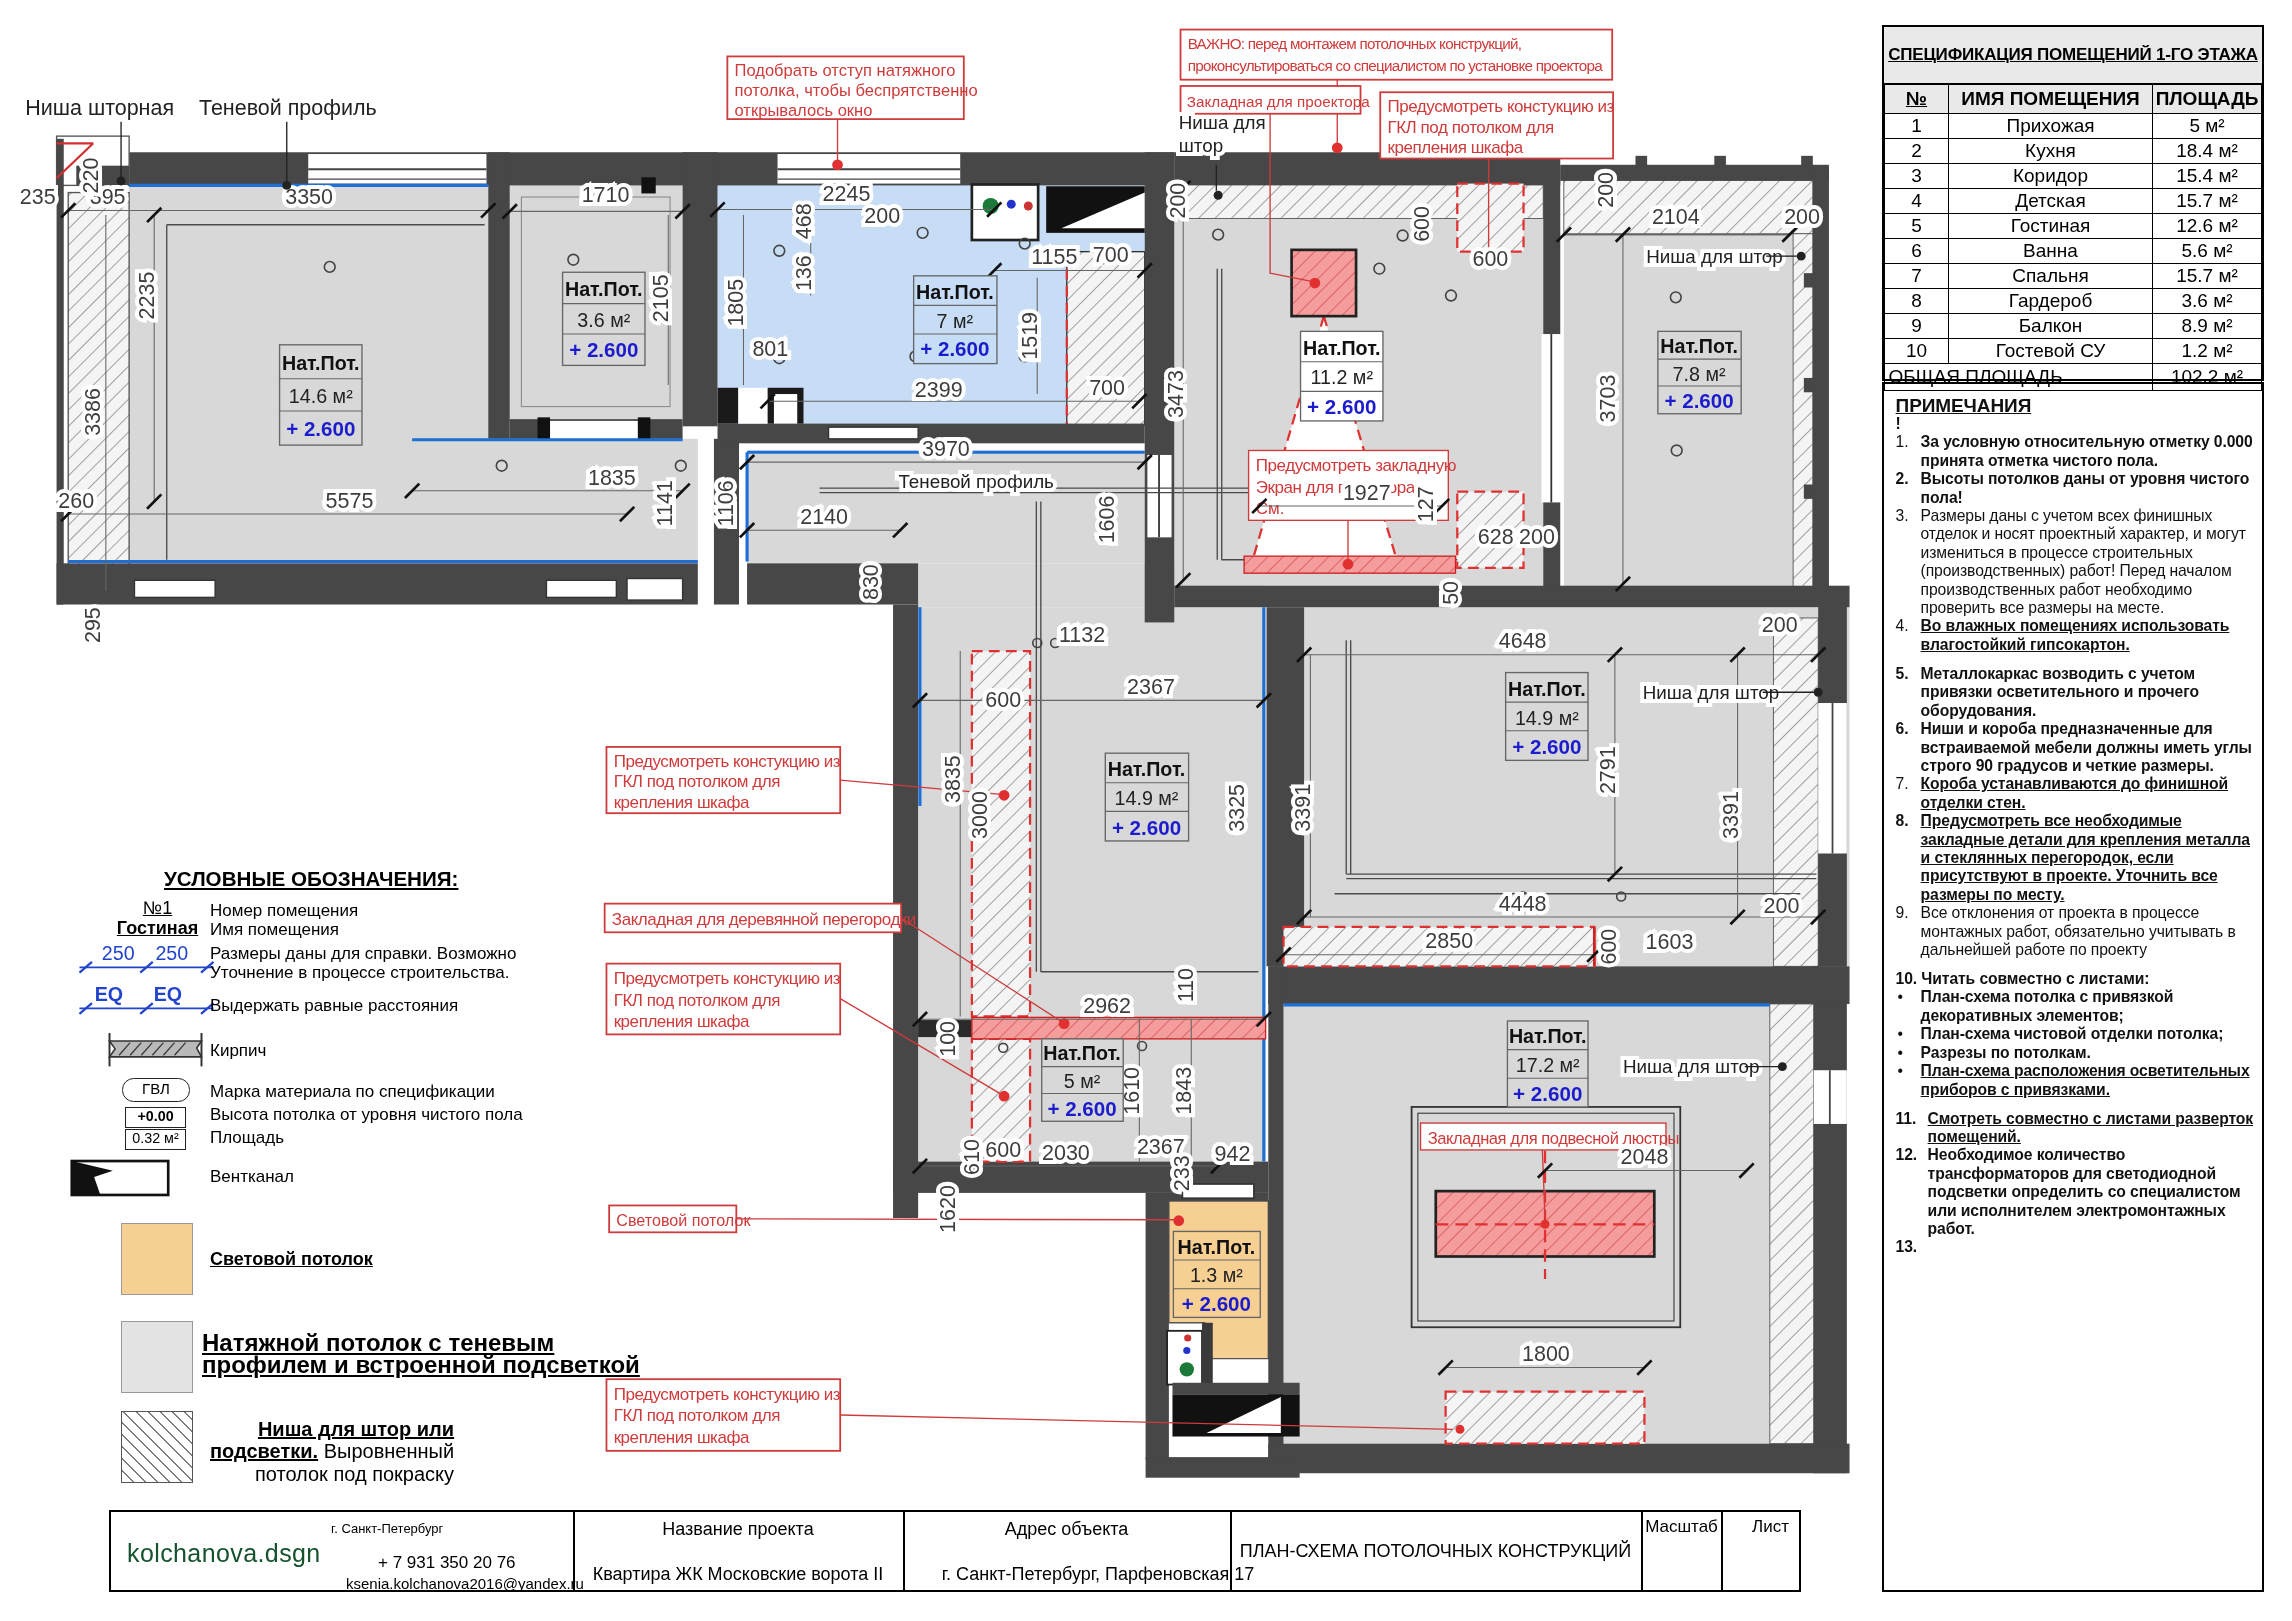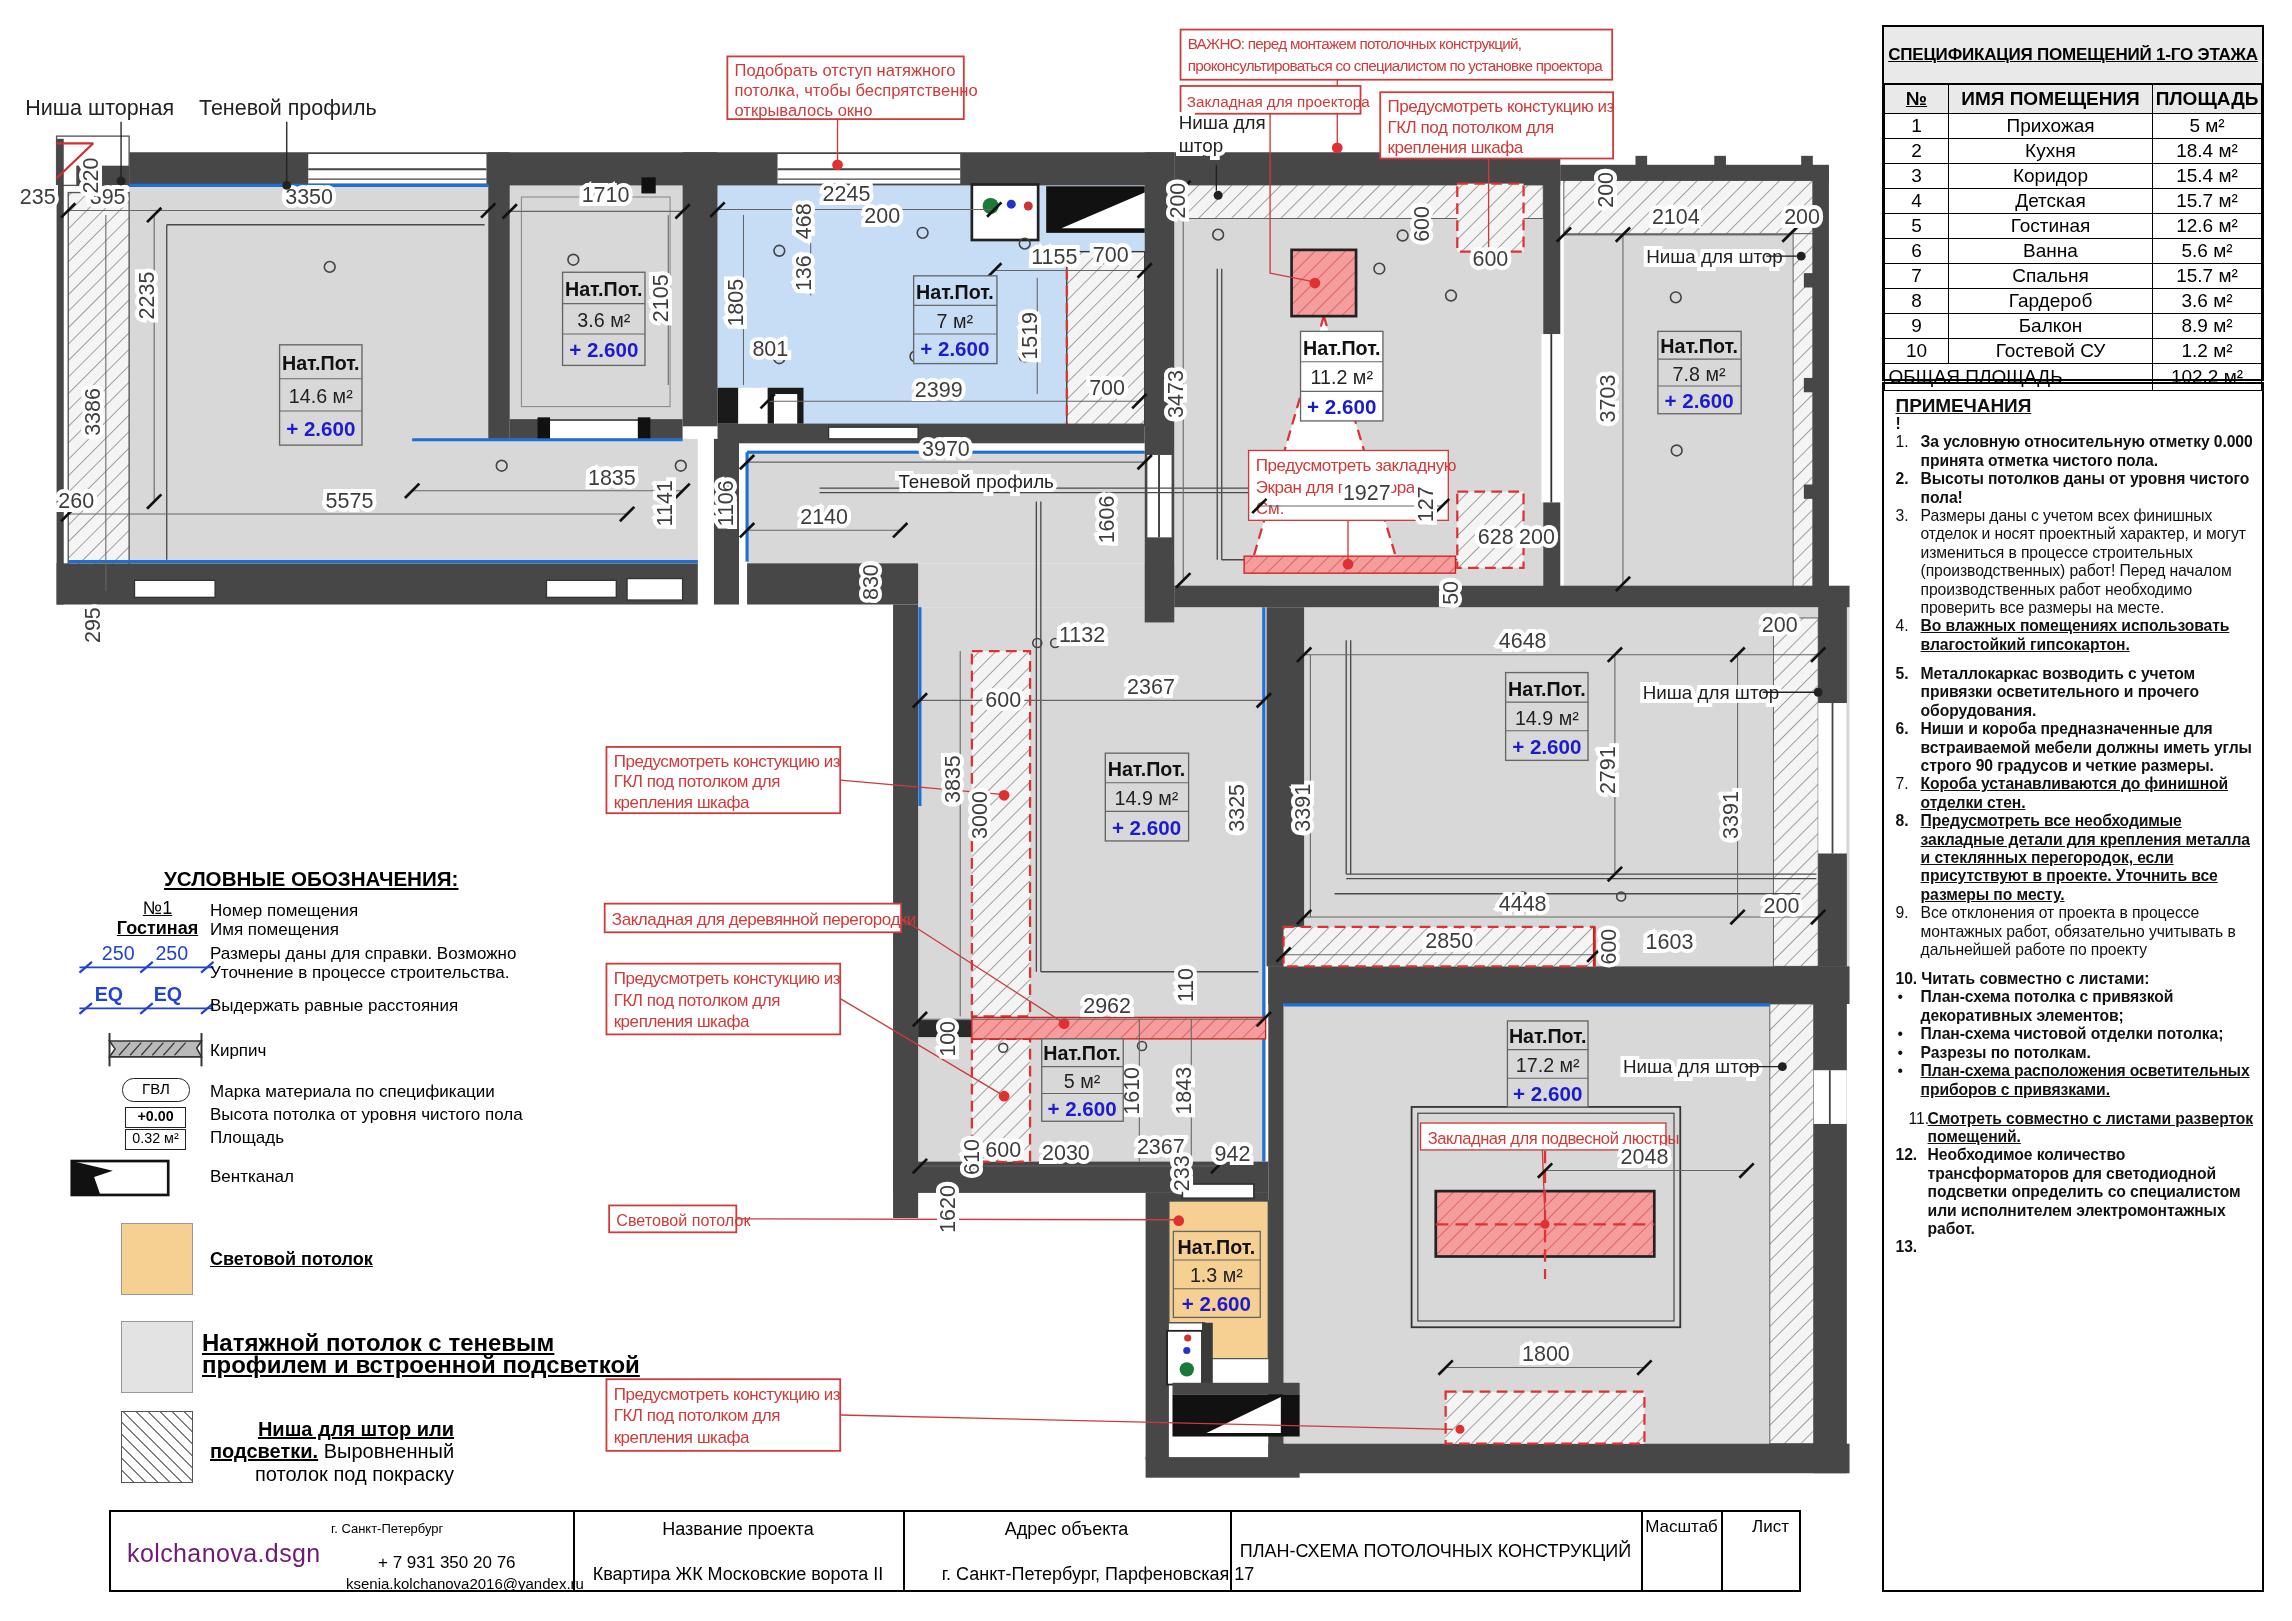--- a/index.html
+++ b/index.html
@@ -893,21 +893,21 @@
   <div style="position:relative;padding-left:25px;"><span style="position:absolute;left:0;">7.</span><b><u>Короба устанавливаются до финишной отделки стен.</u></b></div>
   <div style="position:relative;padding-left:25px;"><span style="position:absolute;left:0;font-weight:bold;">8.</span><b><u>Предусмотреть все необходимые закладные детали для крепления металла и стеклянных перегородок, если присутствуют в проекте. Уточнить все размеры по месту.</u></b></div>
   <div style="position:relative;padding-left:25px;"><span style="position:absolute;left:0;">9.</span>Все отклонения от проекта в процессе монтажных работ, обязательно учитывать в дальнейшей работе по проекту</div>
   <div style="height:10.7px;"></div>
   <div style="font-weight:bold;">10. Читать совместно с листами:</div>
   <div style="position:relative;padding-left:25px;"><span style="position:absolute;left:1.8px;">•</span><b>План-схема потолка с привязкой декоративных элементов;</b></div>
   <div style="position:relative;padding-left:25px;"><span style="position:absolute;left:1.8px;">•</span><b>План-схема чистовой отделки потолка;</b></div>
   <div style="position:relative;padding-left:25px;"><span style="position:absolute;left:1.8px;">•</span><b>Разрезы по потолкам.</b></div>
   <div style="position:relative;padding-left:25px;"><span style="position:absolute;left:1.8px;">•</span><b><u>План-схема расположения осветительных приборов с привязками.</u></b></div>
   <div style="height:10.7px;"></div>
-  <div style="position:relative;padding-left:32px;"><span style="position:absolute;left:13px;font-weight:normal;">11.</span><b><u>Смотреть совместно с листами разверток помещений.</u></b></div>
+  <div style="position:relative;padding-left:32px;"><span style="position:absolute;left:0;font-weight:bold;">11.</span><b><u>Смотреть совместно с листами разверток помещений.</u></b></div>
   <div style="position:relative;padding-left:32px;"><span style="position:absolute;left:0;font-weight:bold;">12.</span><b>Необходимое количество трансформаторов для светодиодной подсветки определить со специалистом или исполнителем электромонтажных работ.</b></div>
   <div style="position:relative;padding-left:32px;"><span style="position:absolute;left:0;font-weight:bold;">13.</span></div>
 </div>
 
 <div class="abs" style="left:164px;top:867px;font-size:20.6px;font-weight:bold;text-decoration:underline;">УСЛОВНЫЕ ОБОЗНАЧЕНИЯ:</div>
 
 <div class="abs" style="left:115px;top:899px;width:85px;text-align:center;font-size:18px;line-height:19.7px;"><u>№1</u><br><b><u>Гостиная</u></b></div>
 <div class="abs" style="left:210px;top:901px;font-size:17px;line-height:19px;">Номер помещения<br>Имя помещения</div>
 
 <svg class="abs" style="left:75px;top:942px;" width="143" height="81" viewBox="0 0 160 90">
@@ -963,21 +963,21 @@
 
 <div class="abs" style="left:121px;top:1411px;width:70px;height:70px;border:0.9px solid #555;background:repeating-linear-gradient(45deg,rgba(0,0,0,0) 0 7.2px,#7e7e7e 7.2px 8.6px),#fff;"></div>
 <div class="abs" style="left:210px;top:1418px;font-size:20px;line-height:22.4px;text-align:right;"><b><u>Ниша для штор или</u></b><br><b><u>подсветки.</u></b> Выровненный<br>потолок под покраску</div>
 
 <div class="abs" style="left:109px;top:1510px;width:1692px;height:82px;border:2.2px solid #000;box-sizing:border-box;">
   <div style="position:absolute;left:462px;top:0;width:0;height:100%;border-left:2.2px solid #000;"></div>
   <div style="position:absolute;left:792px;top:0;width:0;height:100%;border-left:2.2px solid #000;"></div>
   <div style="position:absolute;left:1119px;top:0;width:0;height:100%;border-left:2.2px solid #000;"></div>
   <div style="position:absolute;left:1530px;top:0;width:0;height:100%;border-left:2.2px solid #000;"></div>
   <div style="position:absolute;left:1610px;top:0;width:0;height:100%;border-left:2.2px solid #000;"></div>
-  <div style="position:absolute;left:16px;top:27px;font-size:25px;letter-spacing:0.4px;color:#701a75;">kolchanova.dsgn</div>
+  <div style="position:absolute;left:16px;top:27px;font-size:25px;letter-spacing:0.4px;color:#14532d;">kolchanova.dsgn</div>
   <div style="position:absolute;left:220px;top:9px;font-size:13px;">г. Санкт-Петербург</div>
   <div style="position:absolute;left:235px;top:41px;font-size:17px;margin-left:32px;">+ 7 931 350 20 76</div>
   <div style="position:absolute;left:235px;top:63px;font-size:15px;">ksenia.kolchanova2016@yandex.ru</div>
   <div style="position:absolute;left:462px;top:7.2px;width:330px;text-align:center;font-size:18px;">Название проекта</div>
   <div style="position:absolute;left:462px;top:52px;width:330px;text-align:center;font-size:18px;">Квартира ЖК Московские ворота II</div>
   <div style="position:absolute;left:792px;top:7.2px;width:327px;text-align:center;font-size:18px;">Адрес объекта</div>
   <div style="position:absolute;left:792px;top:52px;width:390px;text-align:center;font-size:18px;">г. Санкт-Петербург, Парфеновская 17</div>
   <div style="position:absolute;left:1119px;top:29px;width:411px;text-align:center;font-size:18px;">ПЛАН-СХЕМА ПОТОЛОЧНЫХ КОНСТРУКЦИЙ</div>
   <div style="position:absolute;left:1530px;top:5.4px;width:81px;text-align:center;font-size:17px;">Масштаб</div>
   <div style="position:absolute;left:1610px;top:5.4px;width:99px;text-align:center;font-size:17px;">Лист</div>

